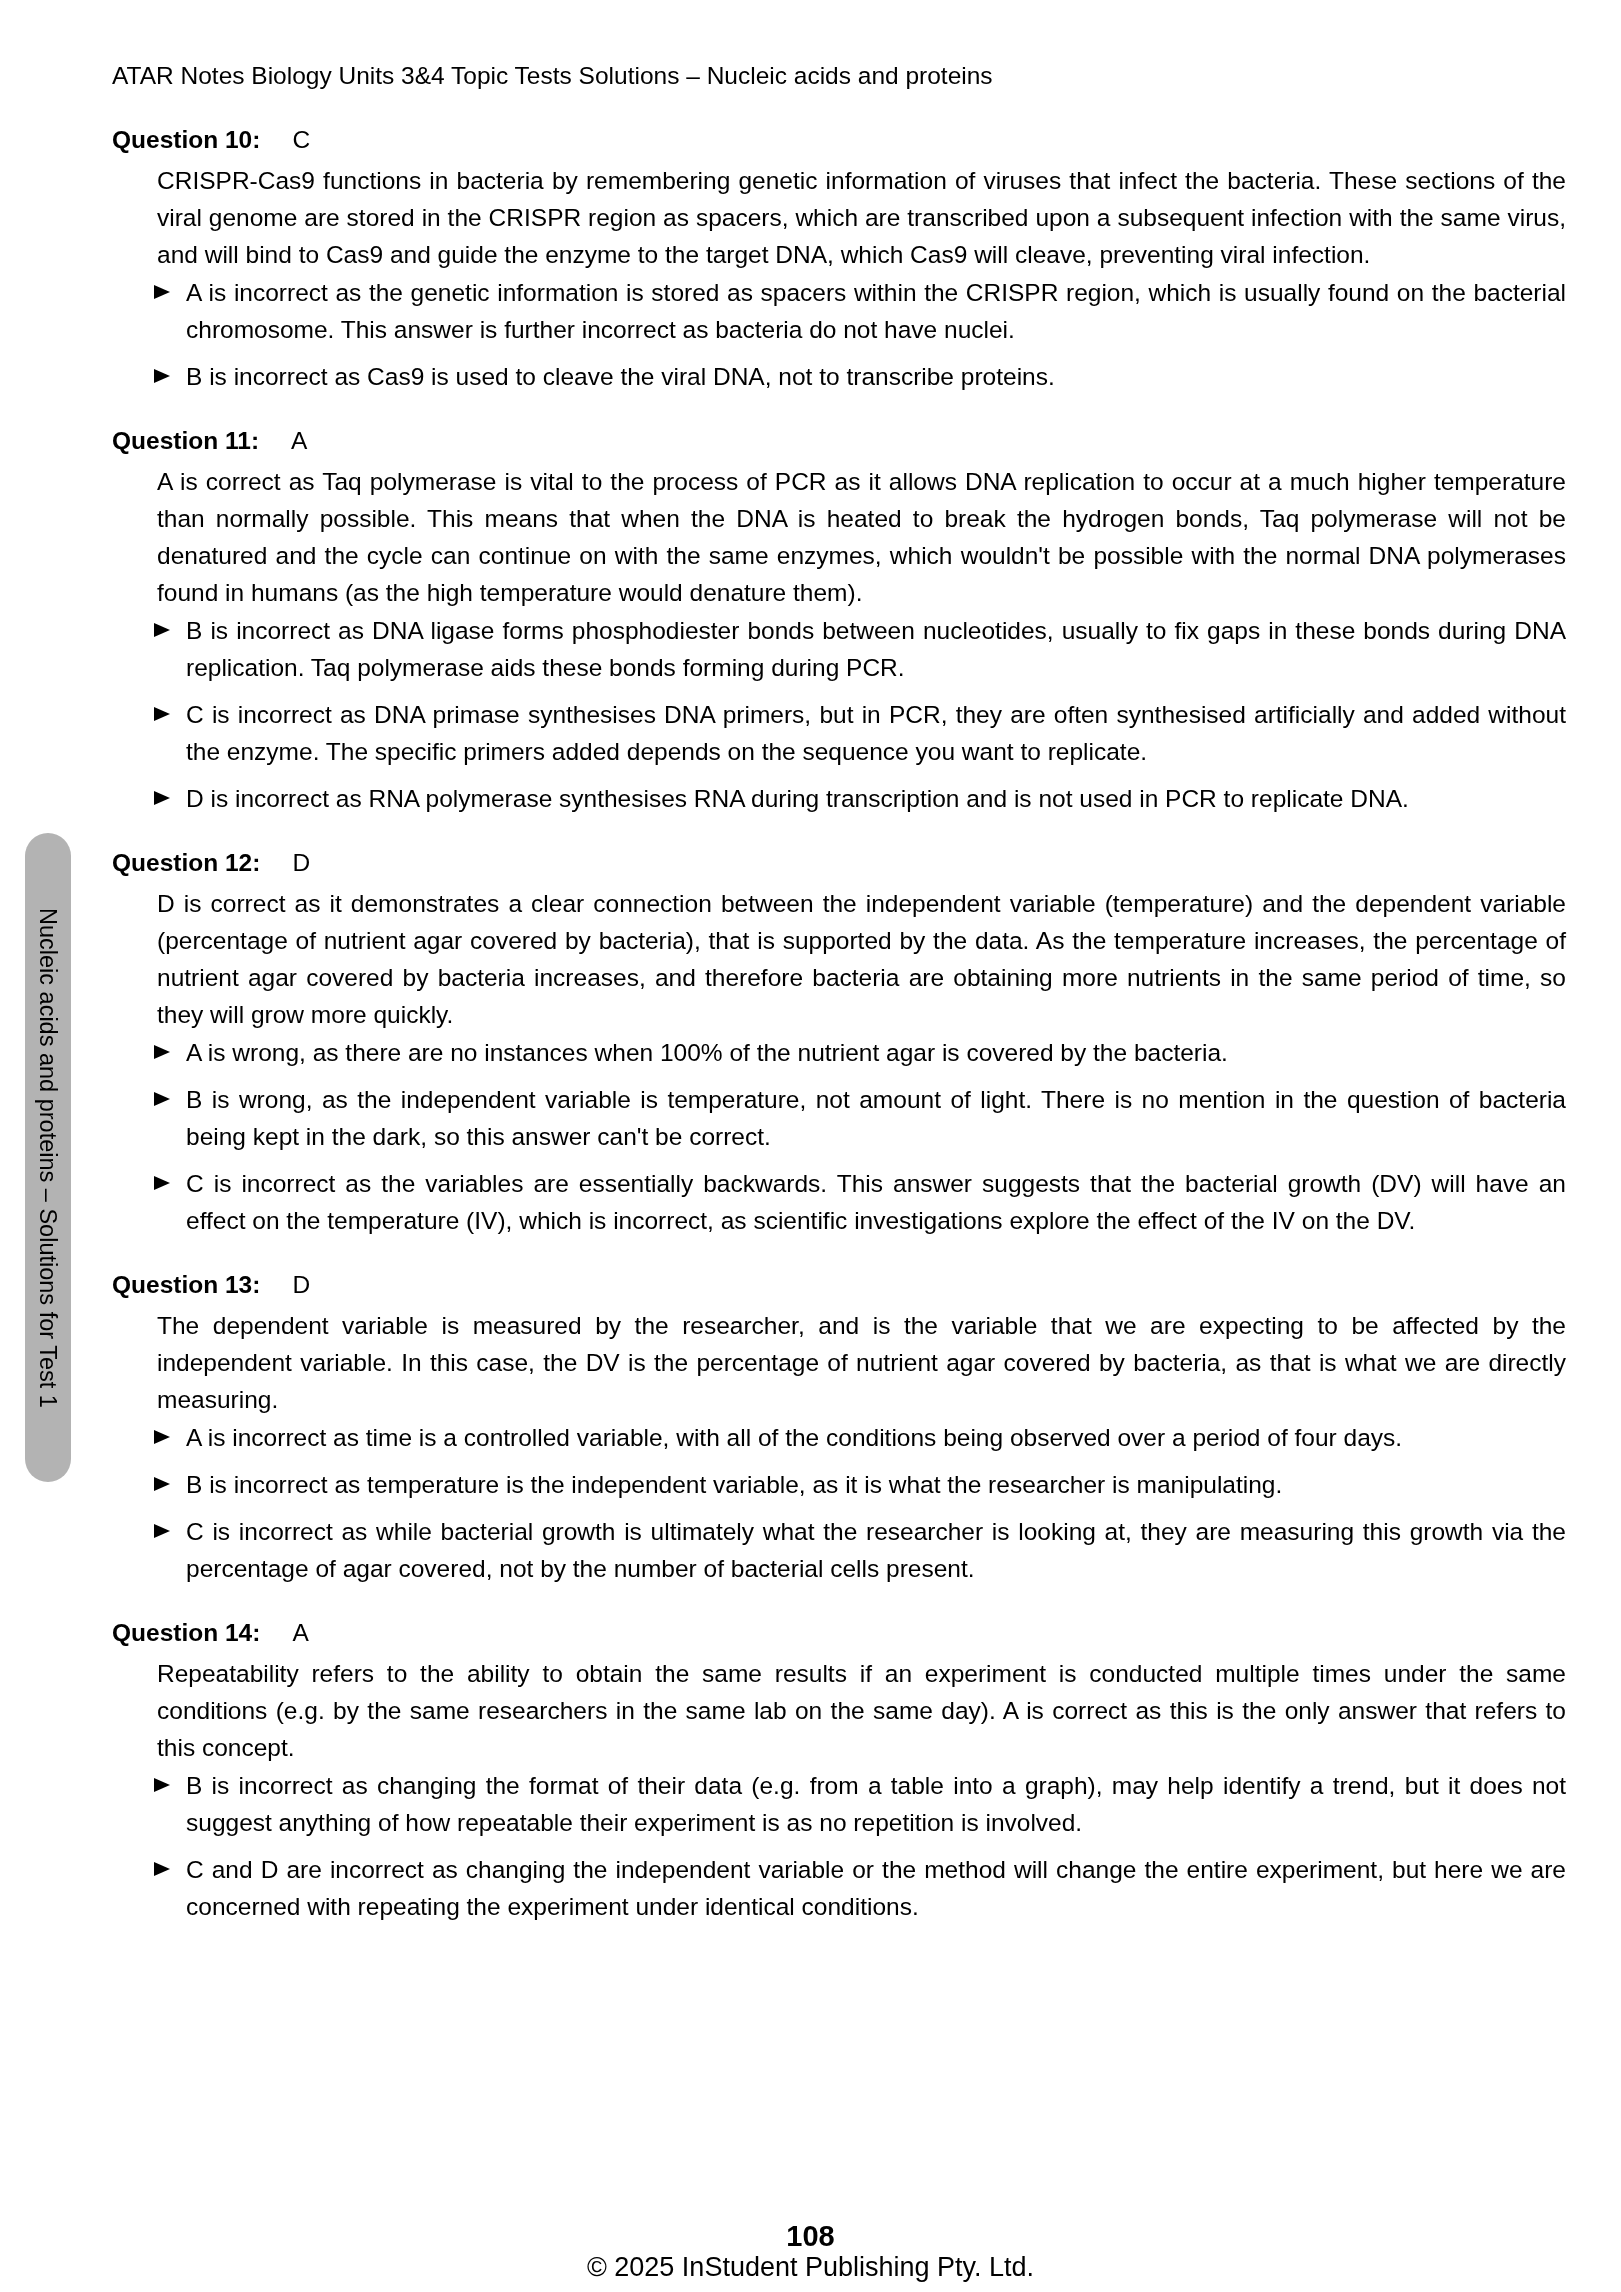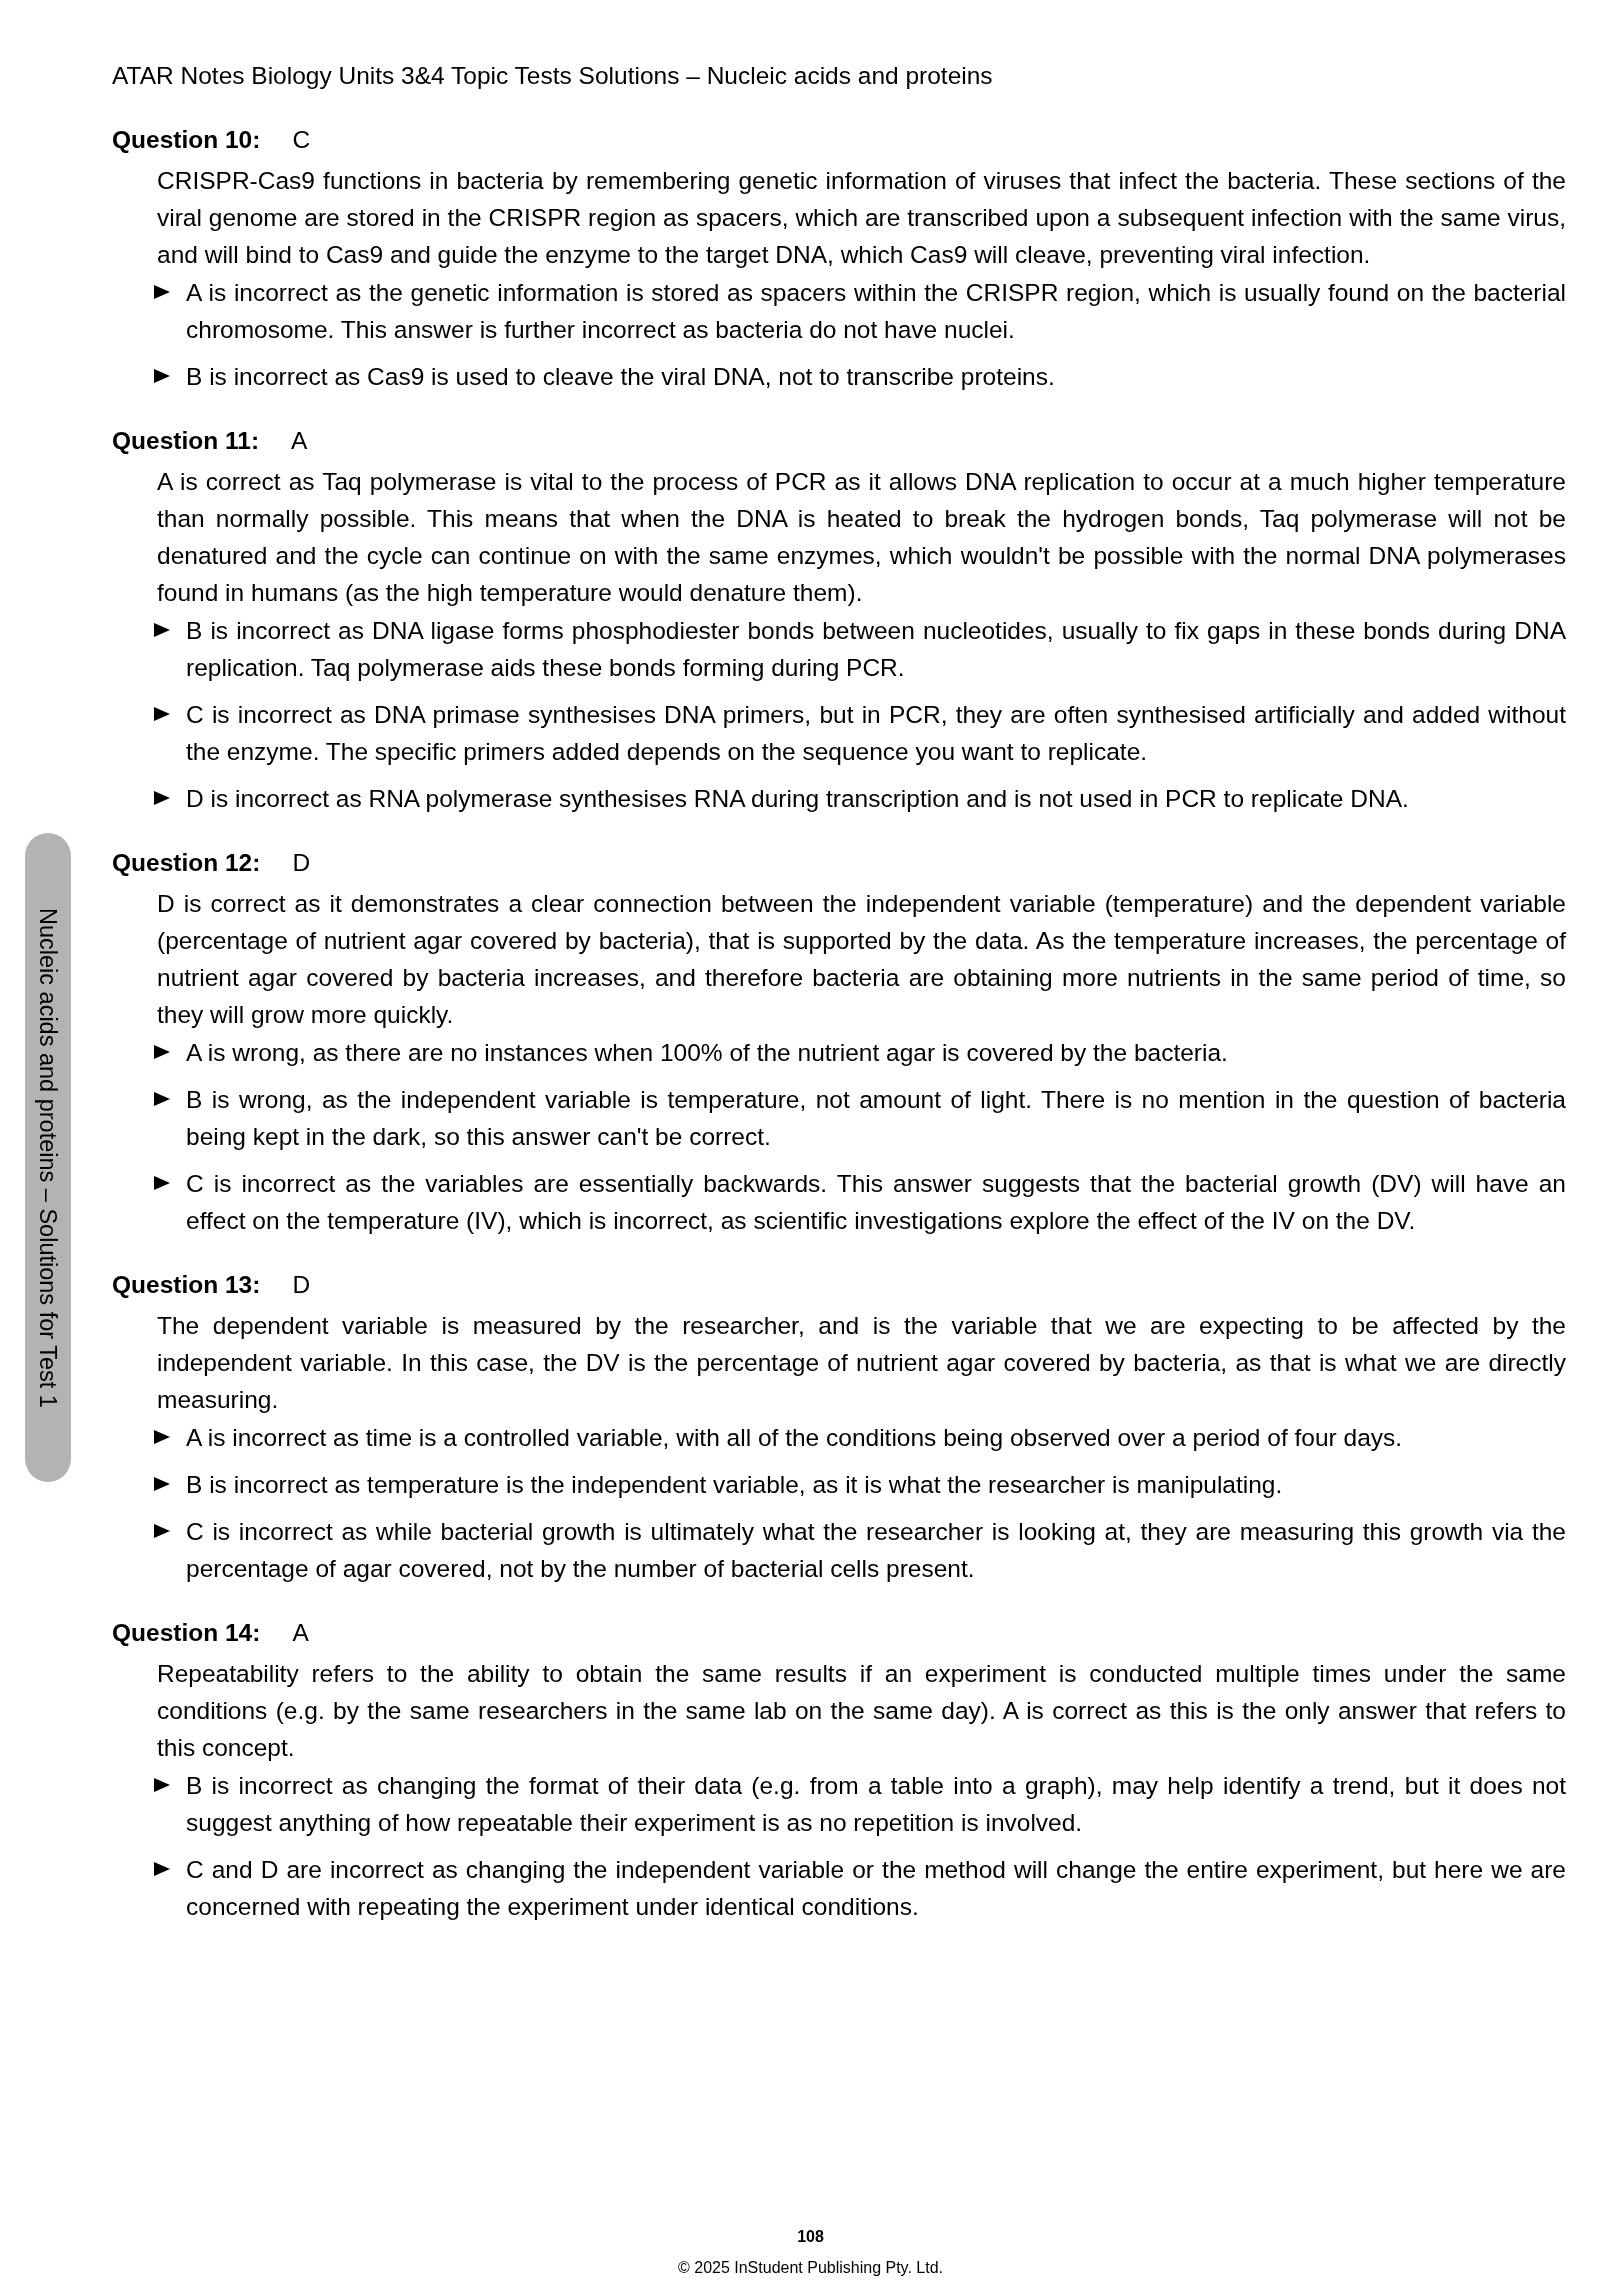--- a/index.html
+++ b/index.html
@@ -67,22 +67,22 @@
     line-height: 1;
     color: #000000;
   }
   .footer {
     position: absolute;
     left: 0;
     right: 0;
     bottom: 9.8px;
     text-align: center;
   }
-  .page-number { font-weight: bold; font-size: 16px; line-height: 31px; }
-  .copyright { font-size: 16px; line-height: 31px; }
+  .page-number { font-weight: bold; font-size: 29px; line-height: 31px; }
+  .copyright { font-size: 27px; line-height: 31px; }
 </style>
 </head>
 <body>
 
 <div class="page" style="background: rgb(255, 255, 255); color: rgb(0, 0, 0);">
 
   <div class="side-tab" style="background: rgb(179, 179, 179);">
     <span class="side-tab-text">Nucleic acids and proteins – Solutions for Test 1</span>
   </div>
 

